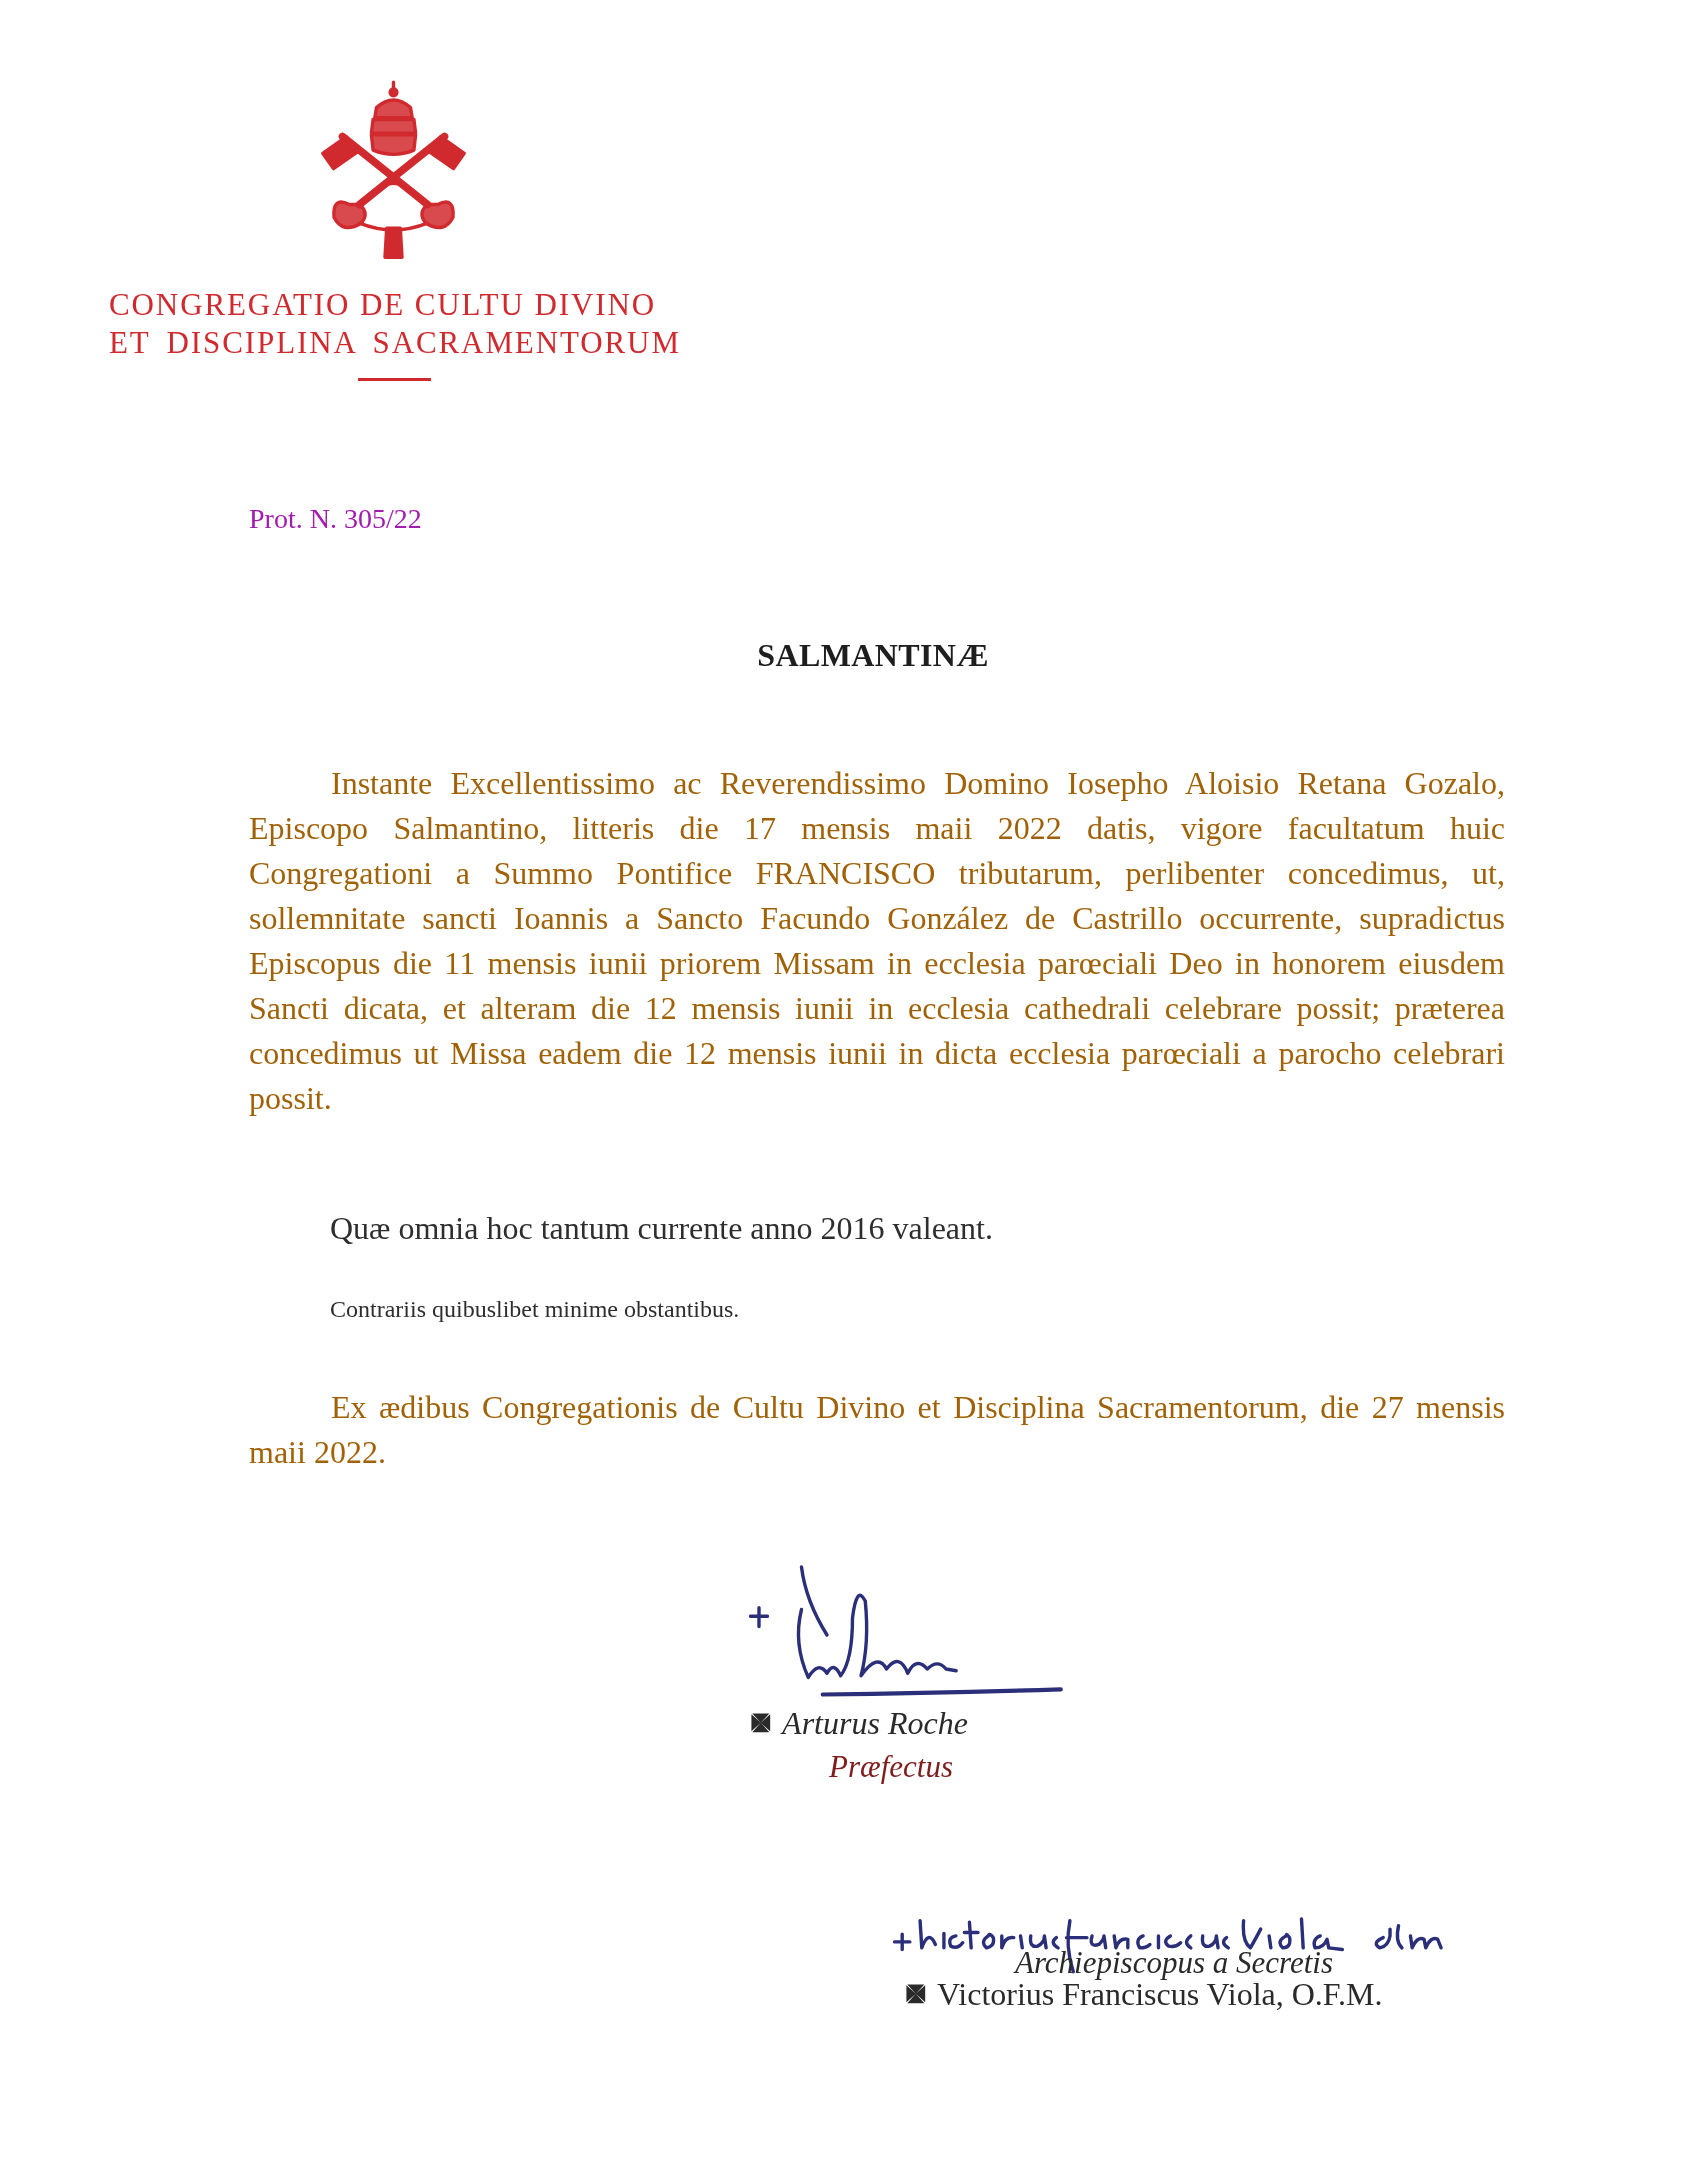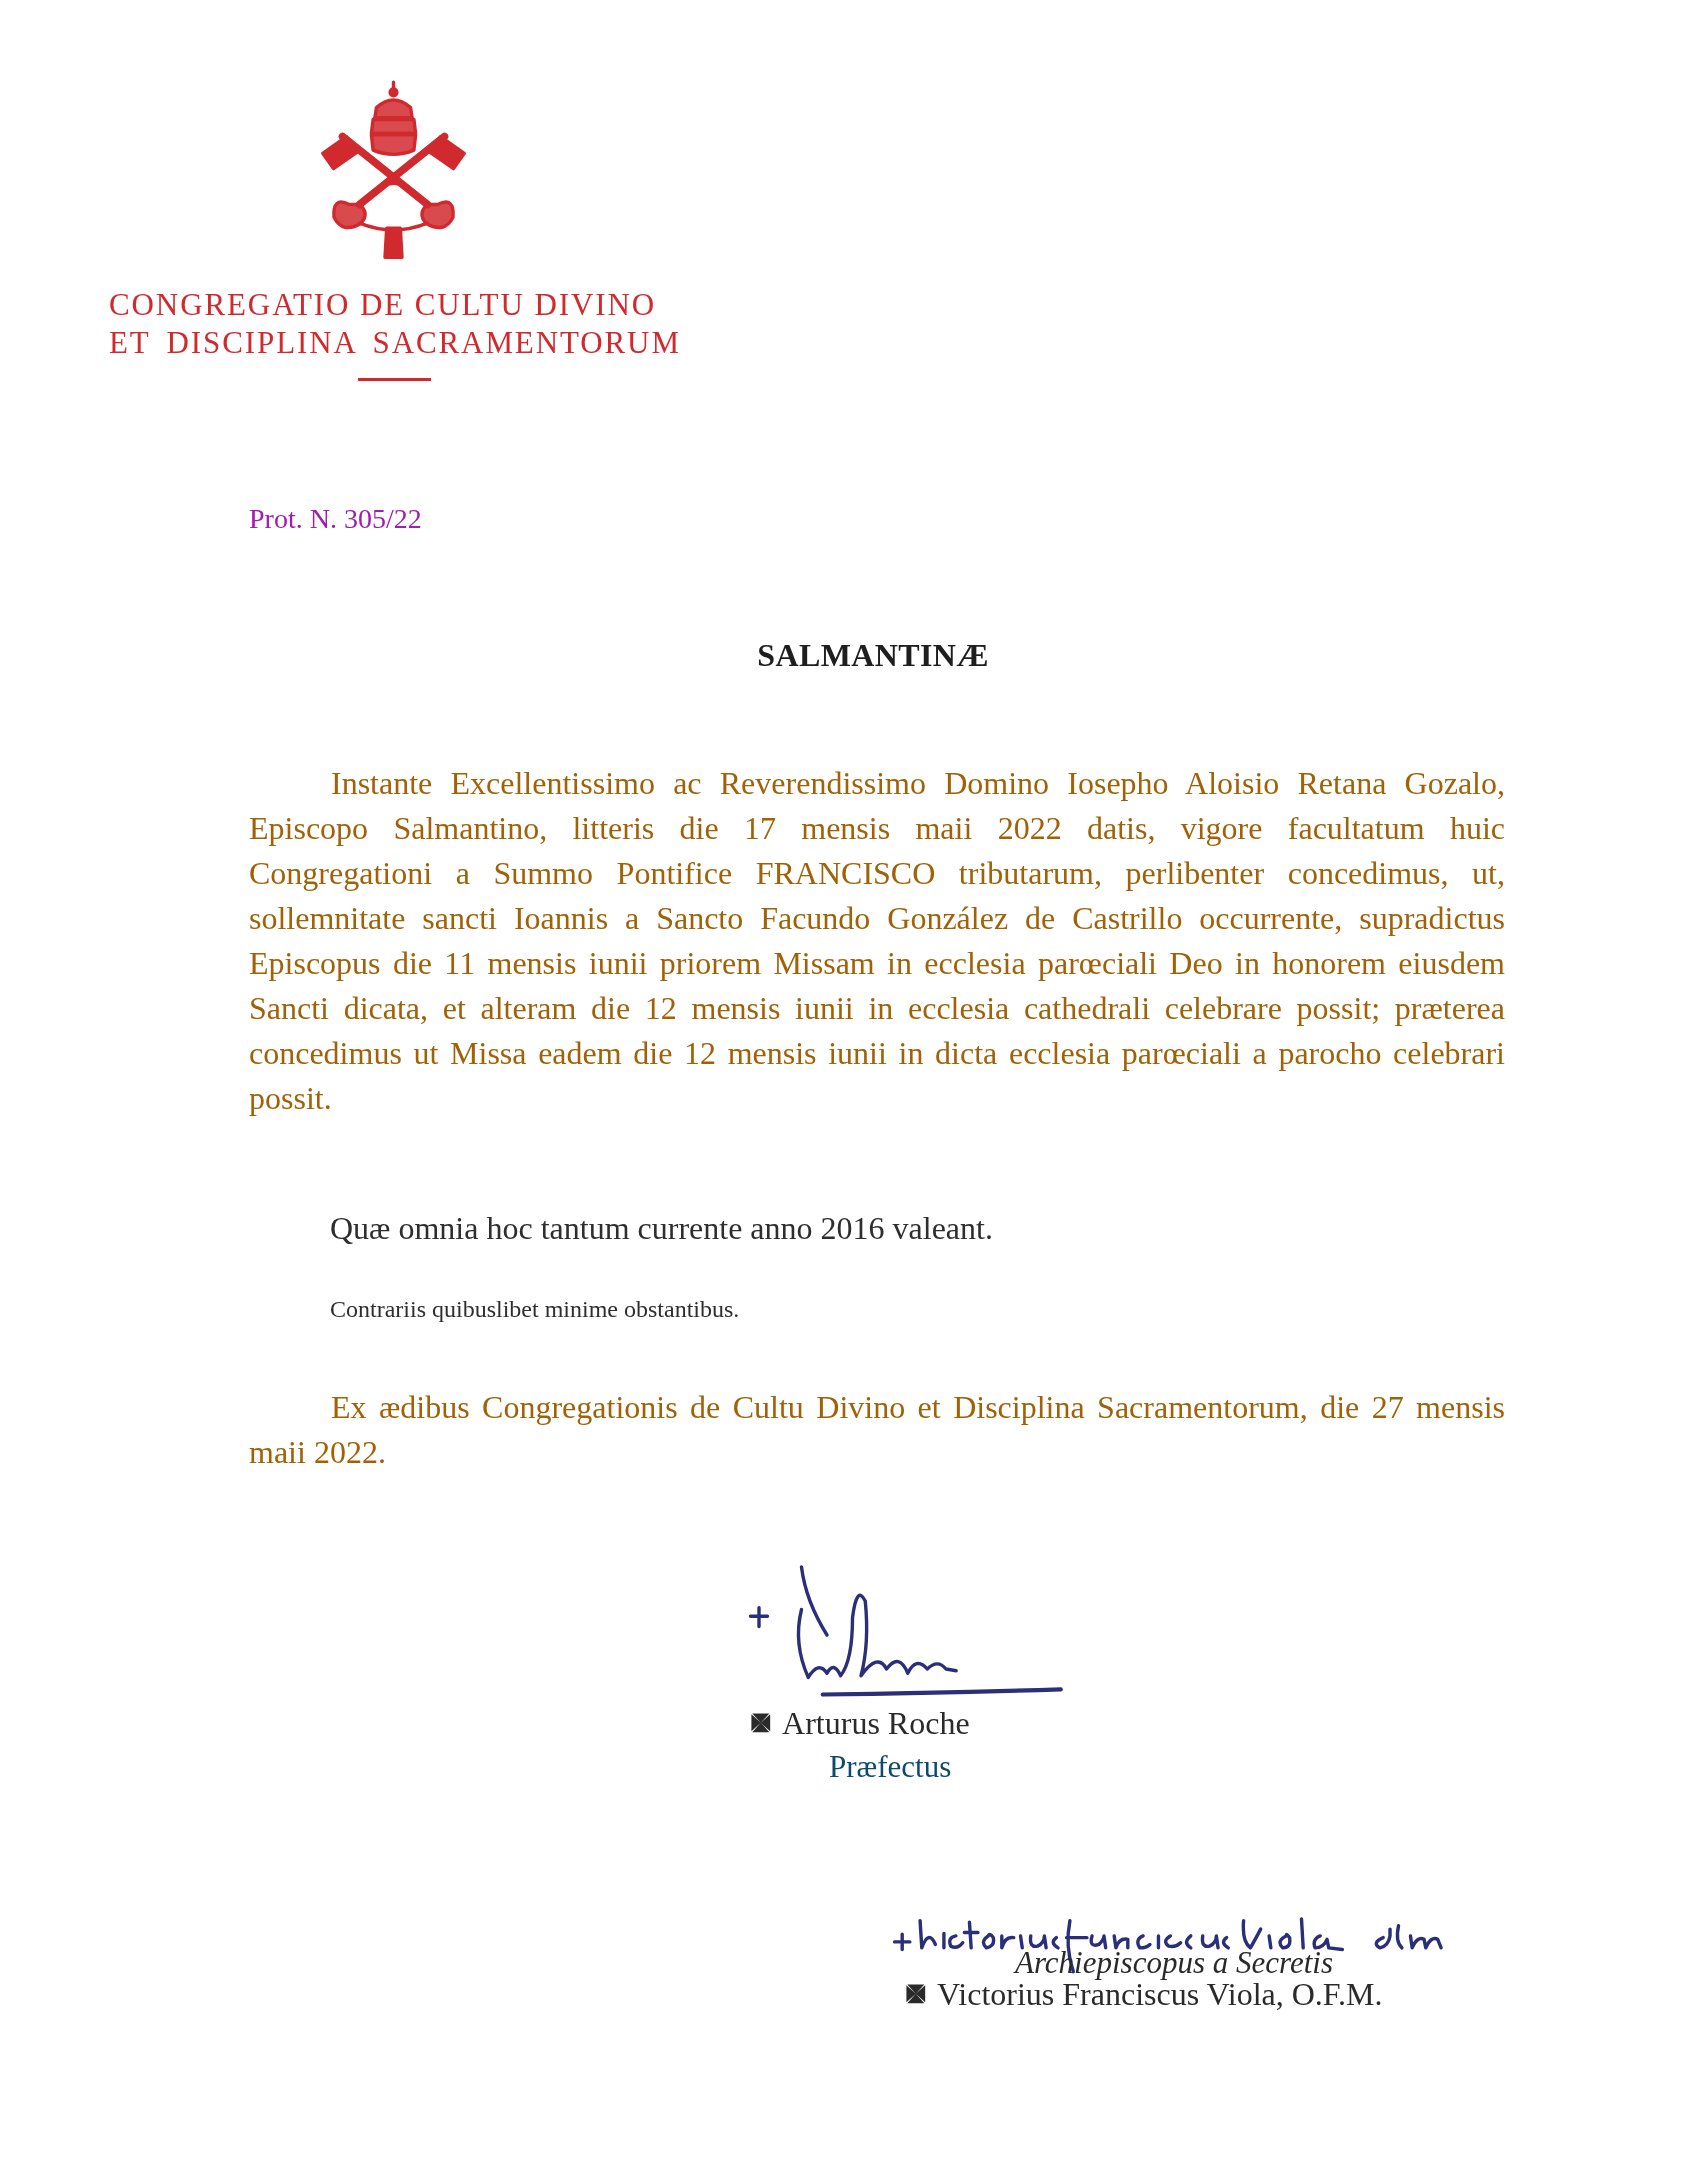--- a/index.html
+++ b/index.html
@@ -13,22 +13,22 @@
   .hdr2 { top:327px; word-spacing:6.8px; }
   .hrule { left:358px; top:378px; width:73px; height:2.6px; background:#d12a2e; }
   .prot { left:249px; top:503px; font-size:28px; color:#a21caf; }
   .title { left:0; width:1746px; top:637px; text-align:center; font-size:32px; font-weight:bold; color:#1e1e1e; letter-spacing:0.4px; }
   .body { left:249px; width:1256px; font-size:32px; line-height:45px; text-align:justify; color:#a16207; }
   .para1 { top:761px; text-indent:82px; }
   .p2 { left:330px; top:1210px; font-size:32px; color:#2e2e2e; white-space:nowrap; }
   .p3 { left:330px; top:1296px; font-size:24px; color:#2e2e2e; white-space:nowrap; }
   .p4 { top:1385px; text-indent:82px; }
   .sig1 { left:733px; top:1550px; width:358px; height:153px; }
-  .name1 { left:748px; top:1705px; font-size:32px; color:#2a2a2a; white-space:nowrap; }
-  .role1 { left:829px; top:1749px; font-size:31px; color:#0c4a6e; white-space:nowrap; }
+  .name1 { left:748px; top:1705px; font-size:32px; color:#2a2a2a; white-space:nowrap;font-style:italic; }
+  .role1 { left:829px; top:1749px; font-size:31px; font-style:italic; color:#7f1d1d; white-space:nowrap; }
   .sig2 { left:869px; top:1895px; width:630px; height:81px; }
   .name2 { left:903px; top:1976px; font-size:32px; color:#2a2a2a; white-space:nowrap; }
   .role2 { left:1015px; top:1945px; font-size:31px; font-style:italic; color:#2a2a2a; white-space:nowrap; }
   .mcross { display:inline-block; width:25.6px; height:25.6px; vertical-align:-1.7px; margin-right:8.5px; }
 </style>
 </head>
 <body>
 
 <svg class="abs crest" viewBox="0 0 180 220">
   <g fill="none" stroke="#d12a2e" stroke-width="4" stroke-linecap="round" stroke-linejoin="round">

